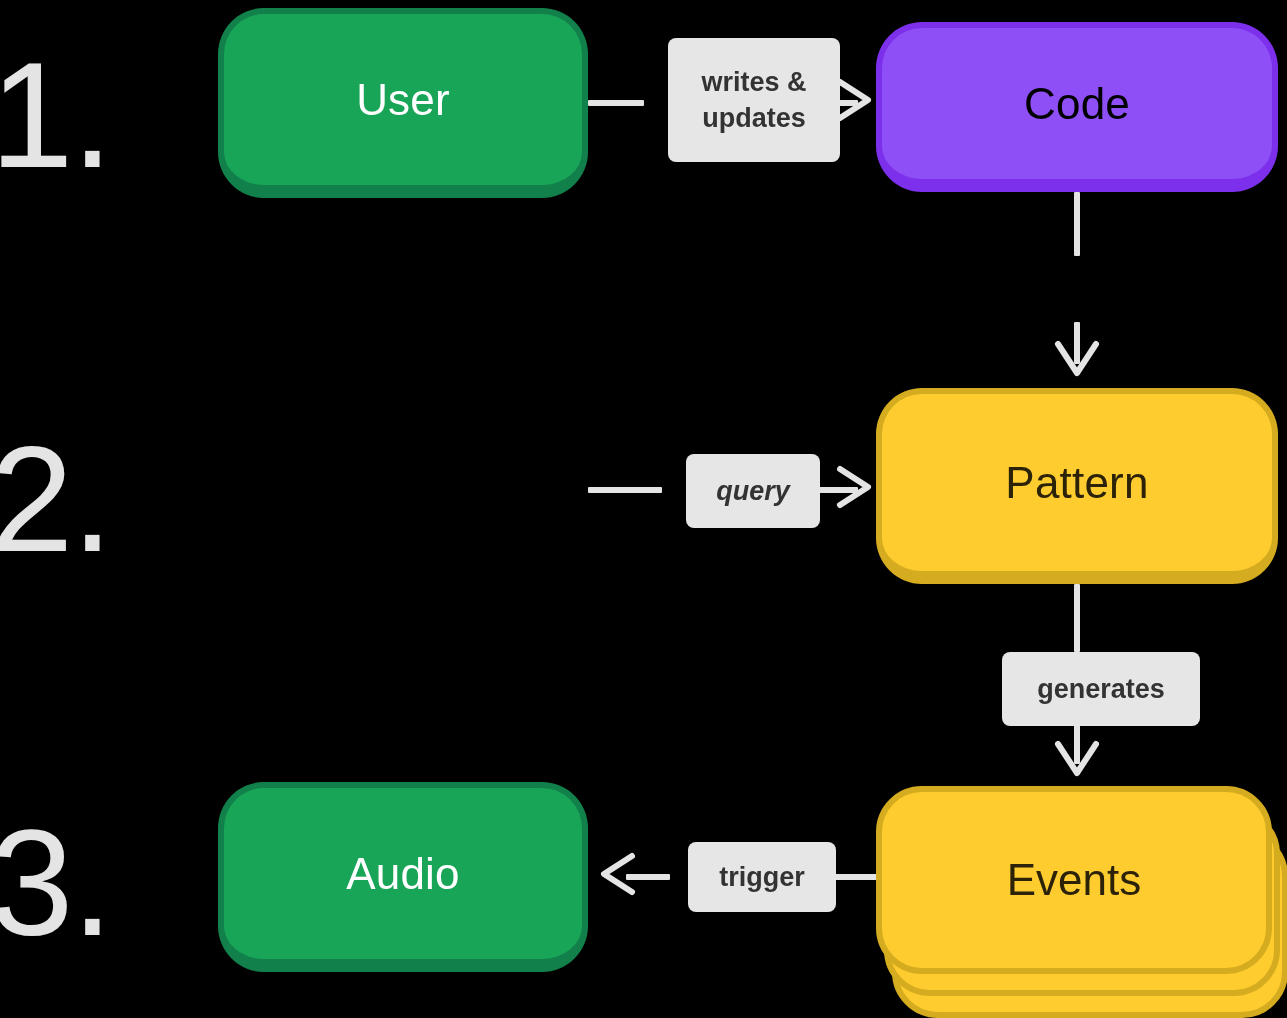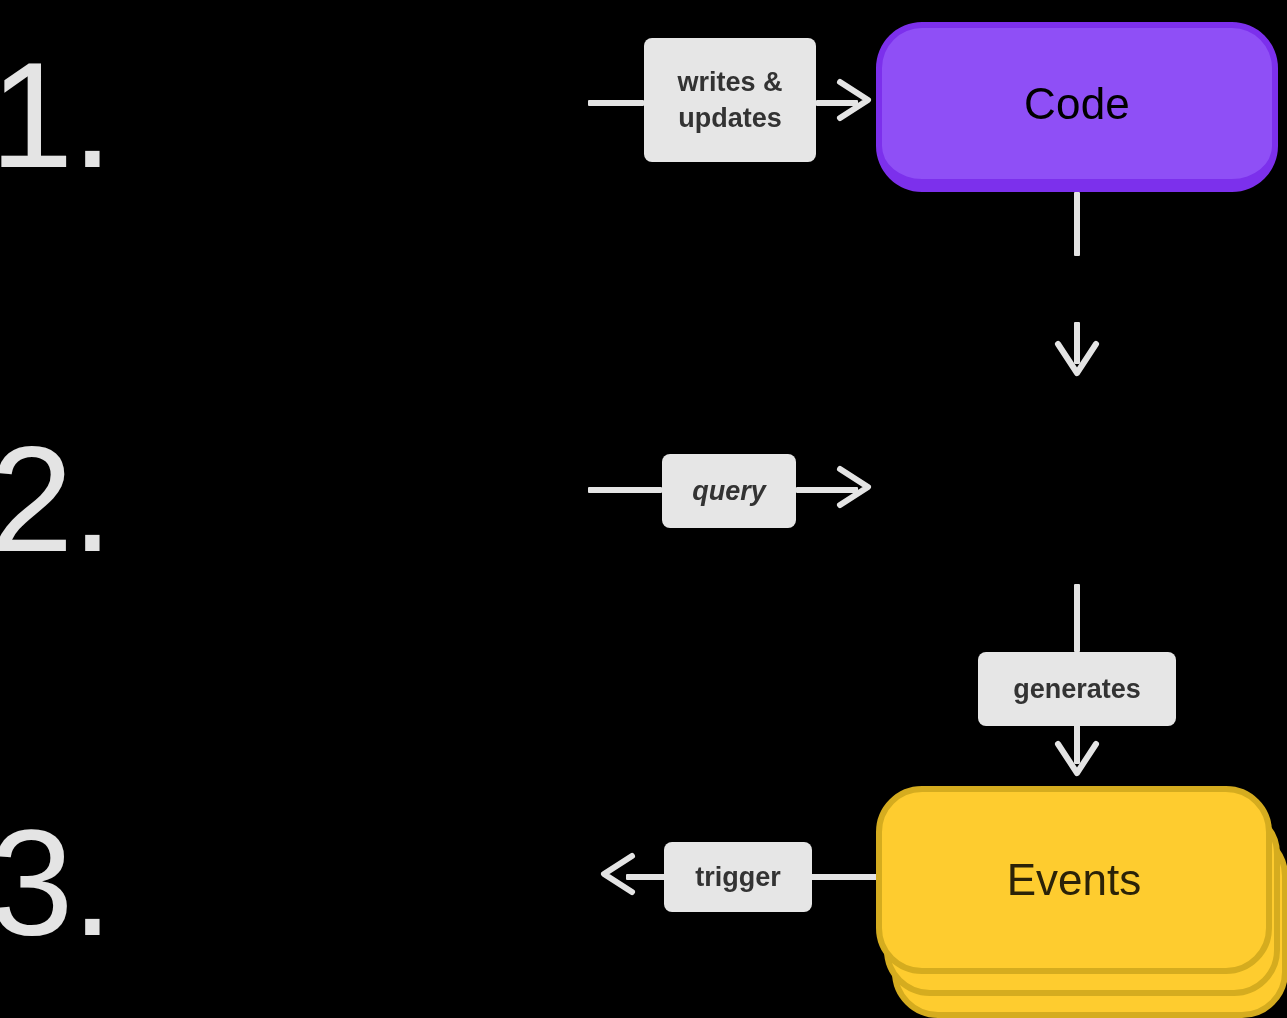--- a/index.html
+++ b/index.html
@@ -117,31 +117,35 @@
     justify-content: center;
     background: #e6e6e6;
     color: #333333;
     border-radius: 8px;
     font-size: 27px;
     font-weight: bold;
     line-height: 1.35;
     text-align: center;
     padding: 6px 14px;
     white-space: pre-line;
+    margin-left: 24px;
   }
 </style>
 </head>
 <body>
 
 <div id="stage">
 
   <div class="step-num" style="left:-10px; top:40px;">1.</div>
   <div class="step-num" style="left:-10px; top:424px;">2.</div>
   <div class="step-num" style="left:-10px; top:808px;">3.</div>
 
+  <div class="node green" style="left:218px; top:8px; width:370px; height:190px;">
+    <span class="node-label">User</span>
+  </div>
 
   <div class="edge-h" style="left:588px; top:100px; width:56px;"></div>
 
   <div class="edge-h" style="left:816px; top:100px; width:42px;"></div>
 
   <div class="arrow" style="left:832px; top:80px;">
     <svg width="46" height="46" viewBox="0 0 46 46">
       <polyline points="8,2 36,20 8,38" fill="none" stroke="#e4e4e4" stroke-width="6" stroke-linecap="round" stroke-linejoin="round"></polyline>
     </svg>
   </div>
@@ -163,30 +167,36 @@
 
   <div class="edge-h" style="left:588px; top:487px; width:74px;"></div>
   <div class="edge-h" style="left:796px; top:487px; width:62px;"></div>
   <div class="arrow" style="left:832px; top:467px;">
     <svg width="46" height="46" viewBox="0 0 46 46">
       <polyline points="8,2 36,20 8,38" fill="none" stroke="#e4e4e4" stroke-width="6" stroke-linecap="round" stroke-linejoin="round"></polyline>
     </svg>
   </div>
   <div class="edge-label" style="left:662px; top:454px; width:134px; height:74px;font-style:italic;">query</div>
 
+  <div class="node yellow" style="left:876px; top:388px; width:402px; height:196px;">
+    <span class="node-label">Pattern</span>
+  </div>
 
   <div class="edge-v" style="left:1074px; top:584px; height:68px;"></div>
   <div class="edge-v" style="left:1074px; top:722px; height:42px;"></div>
   <div class="arrow" style="left:1054px; top:736px;">
     <svg width="46" height="46" viewBox="0 0 46 46">
       <polyline points="4,8 23,37 42,8" fill="none" stroke="#e4e4e4" stroke-width="6" stroke-linecap="round" stroke-linejoin="round"></polyline>
     </svg>
   </div>
   <div class="edge-label" style="left:978px; top:652px; width:198px; height:74px;">generates</div>
 
+  <div class="node green" style="left:218px; top:782px; width:370px; height:190px;">
+    <span class="node-label">Audio</span>
+  </div>
 
   <div class="arrow" style="left:594px; top:854px;">
     <svg width="46" height="46" viewBox="0 0 46 46">
       <polyline points="38,2 10,20 38,38" fill="none" stroke="#e4e4e4" stroke-width="6" stroke-linecap="round" stroke-linejoin="round"></polyline>
     </svg>
   </div>
   <div class="edge-h" style="left:626px; top:874px; width:44px;"></div>
   <div class="edge-h" style="left:806px; top:874px; width:82px;"></div>
   <div class="edge-label" style="left:664px; top:842px; width:148px; height:70px;">trigger</div>
 

